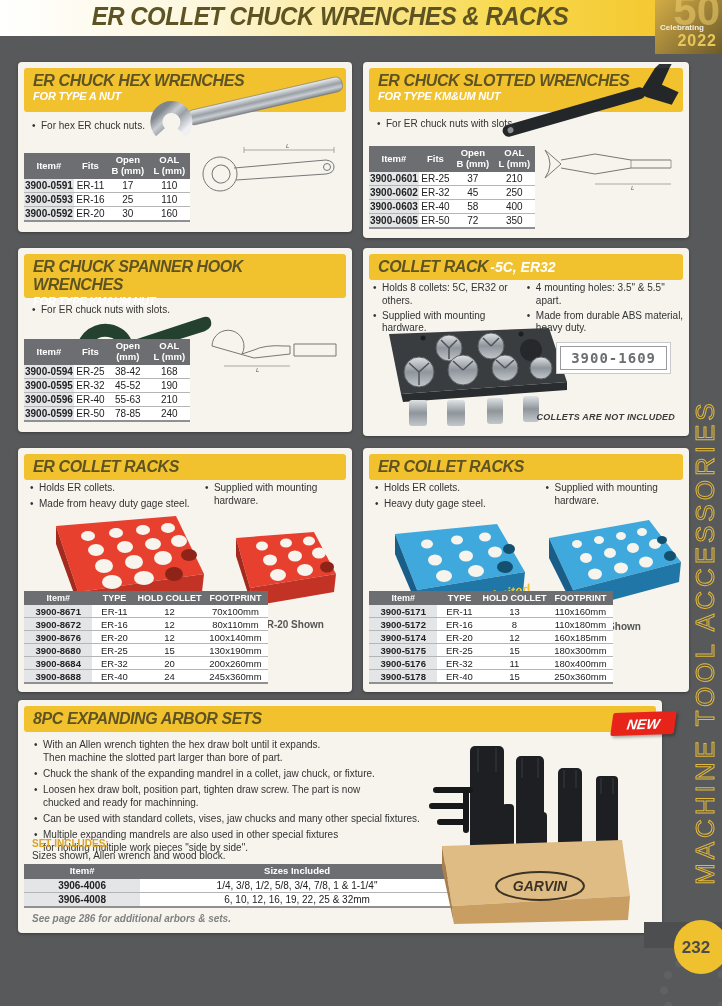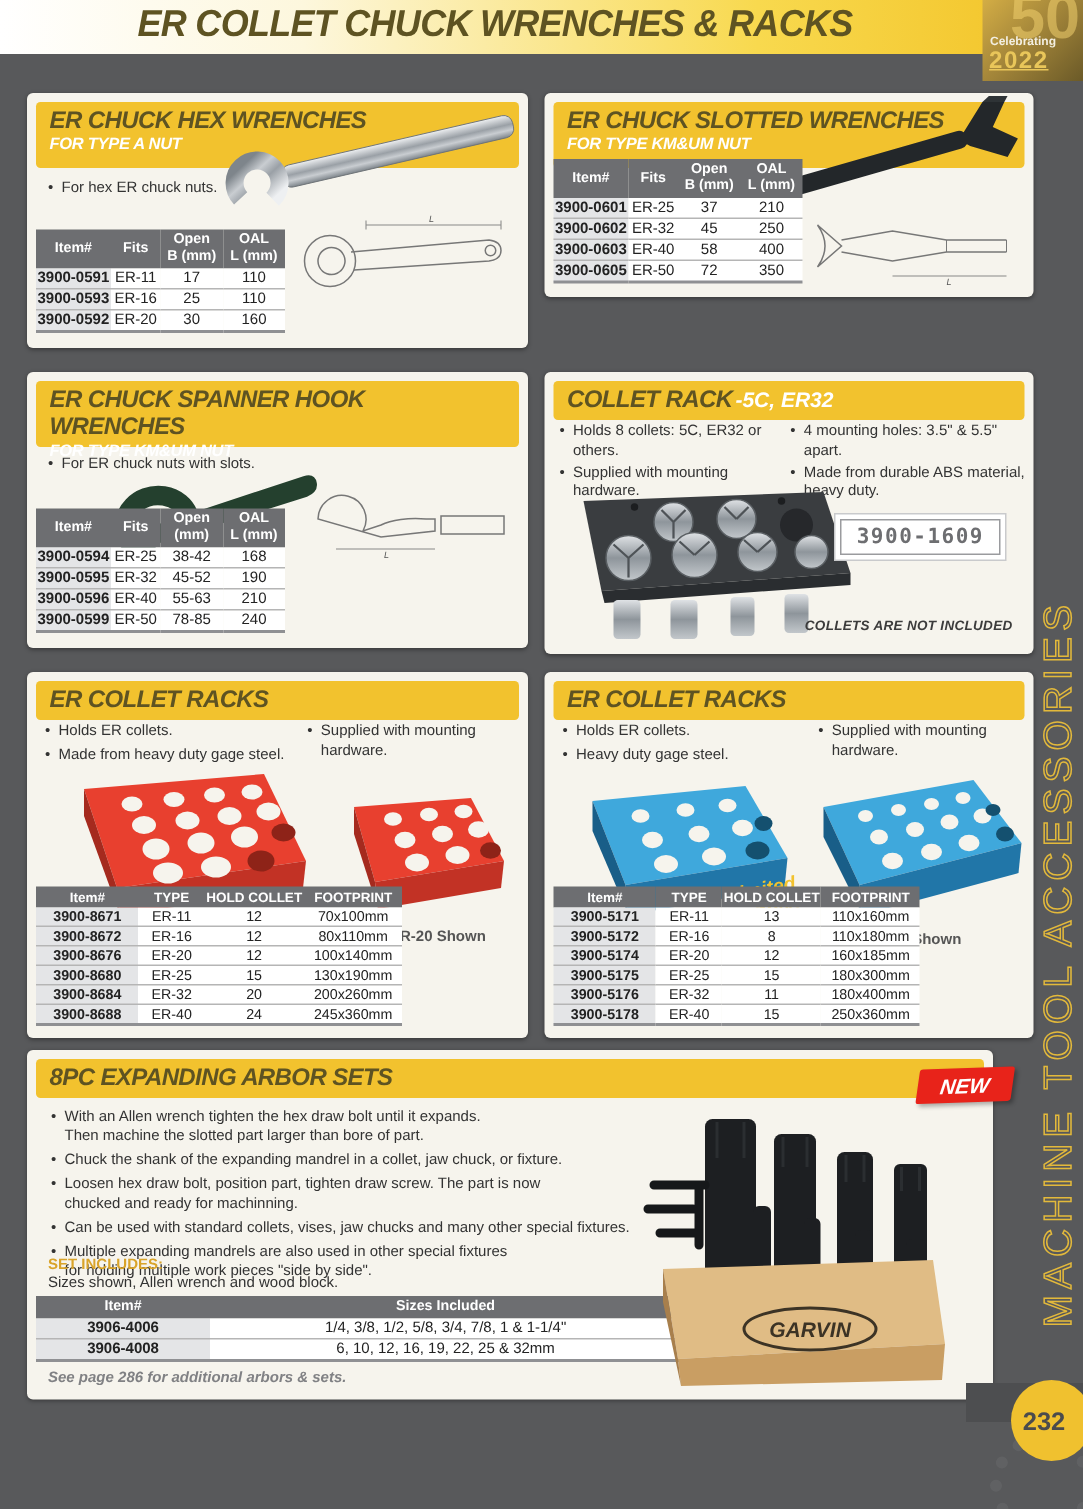--- a/index.html
+++ b/index.html
@@ -12,27 +12,27 @@
   .page-header { position:absolute; left:0; top:0; width:722px; height:36px;
     background:linear-gradient(90deg,#ffffff 0%,#fdf7dd 28%,#f8d94e 70%,#f2c124 100%); }
   .page-title { position:absolute; left:0; top:3px; width:660px; text-align:center;
     font:italic bold 25px/1.1 "Liberation Sans", sans-serif; color:#5e5322; letter-spacing:-0.5px;
     transform:scaleX(.96); transform-origin:center; }
   .anniv-badge { position:absolute; right:0; top:0; width:67px; height:54px; overflow:hidden;
     background:linear-gradient(135deg,#d3ad45 0%,#a5873a 45%,#6b5a28 100%); z-index:6; }
   .anniv-50 { position:absolute; right:2px; top:-10px; font:bold 42px/1 "Liberation Sans", sans-serif;
     color:rgba(240,208,110,.55); }
   .anniv-celebrating { position:absolute; right:18px; top:24px; font:bold 8px/1 "Liberation Sans", sans-serif; color:#f3efe2; }
-  .anniv-year { position:absolute; right:23px; top:33px; font:bold 16px/1 "Liberation Sans", sans-serif;
-    color:#e9c65a; letter-spacing:1px;text-decoration:underline; }
+  .anniv-year { position:absolute; right:5px; top:33px; font:bold 16px/1 "Liberation Sans", sans-serif;
+    color:#e9c65a; letter-spacing:1px; }
 
   
   .panel { position:absolute; background:#f6f4ed; border-radius:4px; box-shadow:0 1px 3px rgba(0,0,0,.35); }
   .panel-hex      { left:18px;  top:62px;  width:334px; height:170px; }
-  .panel-slotted  { left:363px; top:62px;  width:326px; height:136px; }
+  .panel-slotted  { left:363px; top:62px;  width:326px; height:176px; }
   .panel-spanner  { left:18px;  top:248px; width:334px; height:184px; }
   .panel-rack5c   { left:363px; top:248px; width:326px; height:188px; }
   .panel-redracks { left:18px;  top:448px; width:334px; height:244px; }
   .panel-blueracks{ left:363px; top:448px; width:326px; height:244px; }
   .panel-arbor    { left:18px;  top:700px; width:644px; height:233px; }
 
   .phead { position:absolute; left:6px; right:6px; top:6px; background:#f2c22e; border-radius:3px; padding:4px 9px 3px; }
   .phead-2 { height:44px; }
   .phead-1 { height:26px; }
   .ptitle { font:italic bold 16px/1.15 "Liberation Sans", sans-serif; color:#5e5322; letter-spacing:-0.4px; display:inline-block; }

